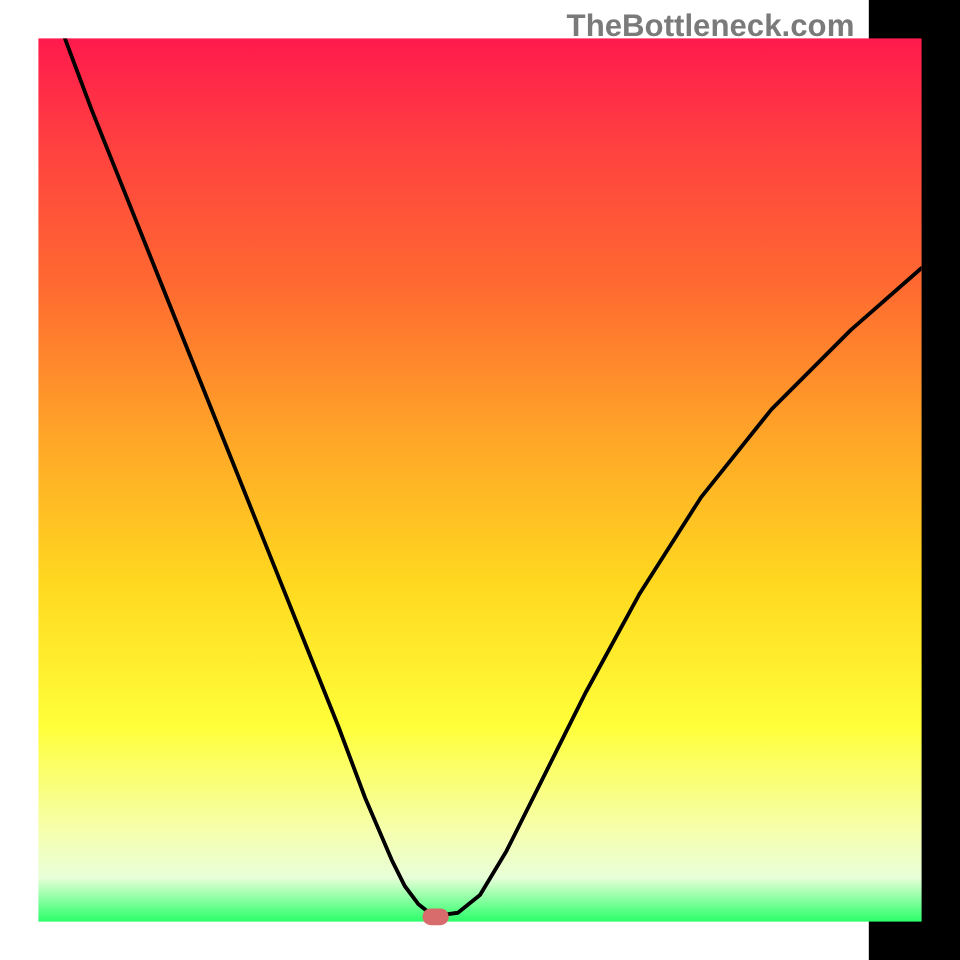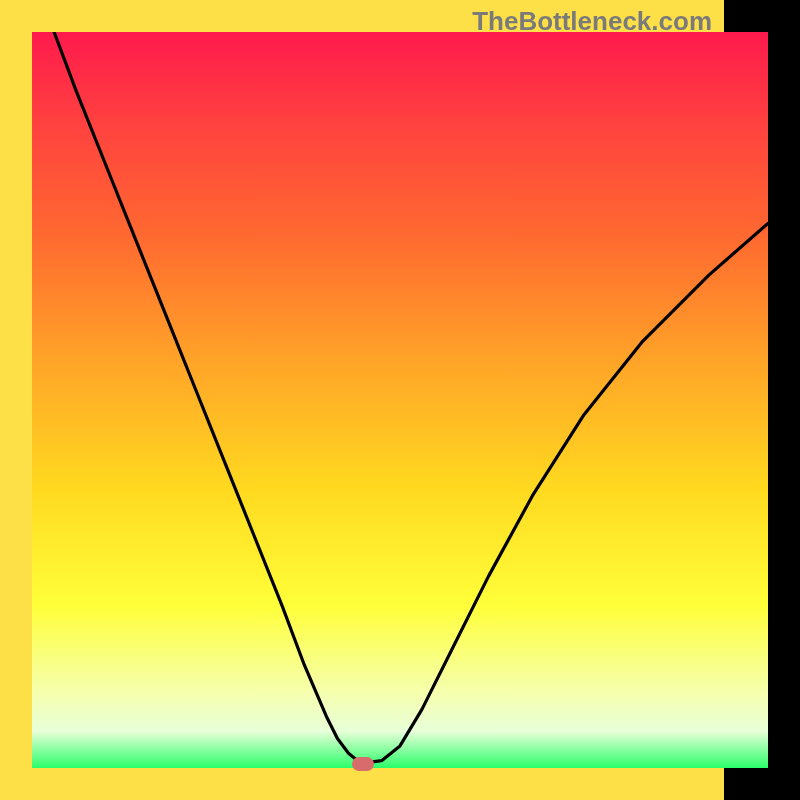--- a/index.html
+++ b/index.html
@@ -9,21 +9,21 @@
     height: 800px;
     background: #000;
     overflow: hidden;
   }
   .frame {
     position: absolute;
     top: 0;
     left: 0;
     width: 724px;
     height: 800px;
-    background: #fde047;
+    background: #ffffff;
   }
   .plot {
     position: absolute;
     top: 32px;
     left: 32px;
     width: 736px;
     height: 736px;
     background: linear-gradient(to bottom,
       #ff1a4d 0%,
       #ff4040 12%,

